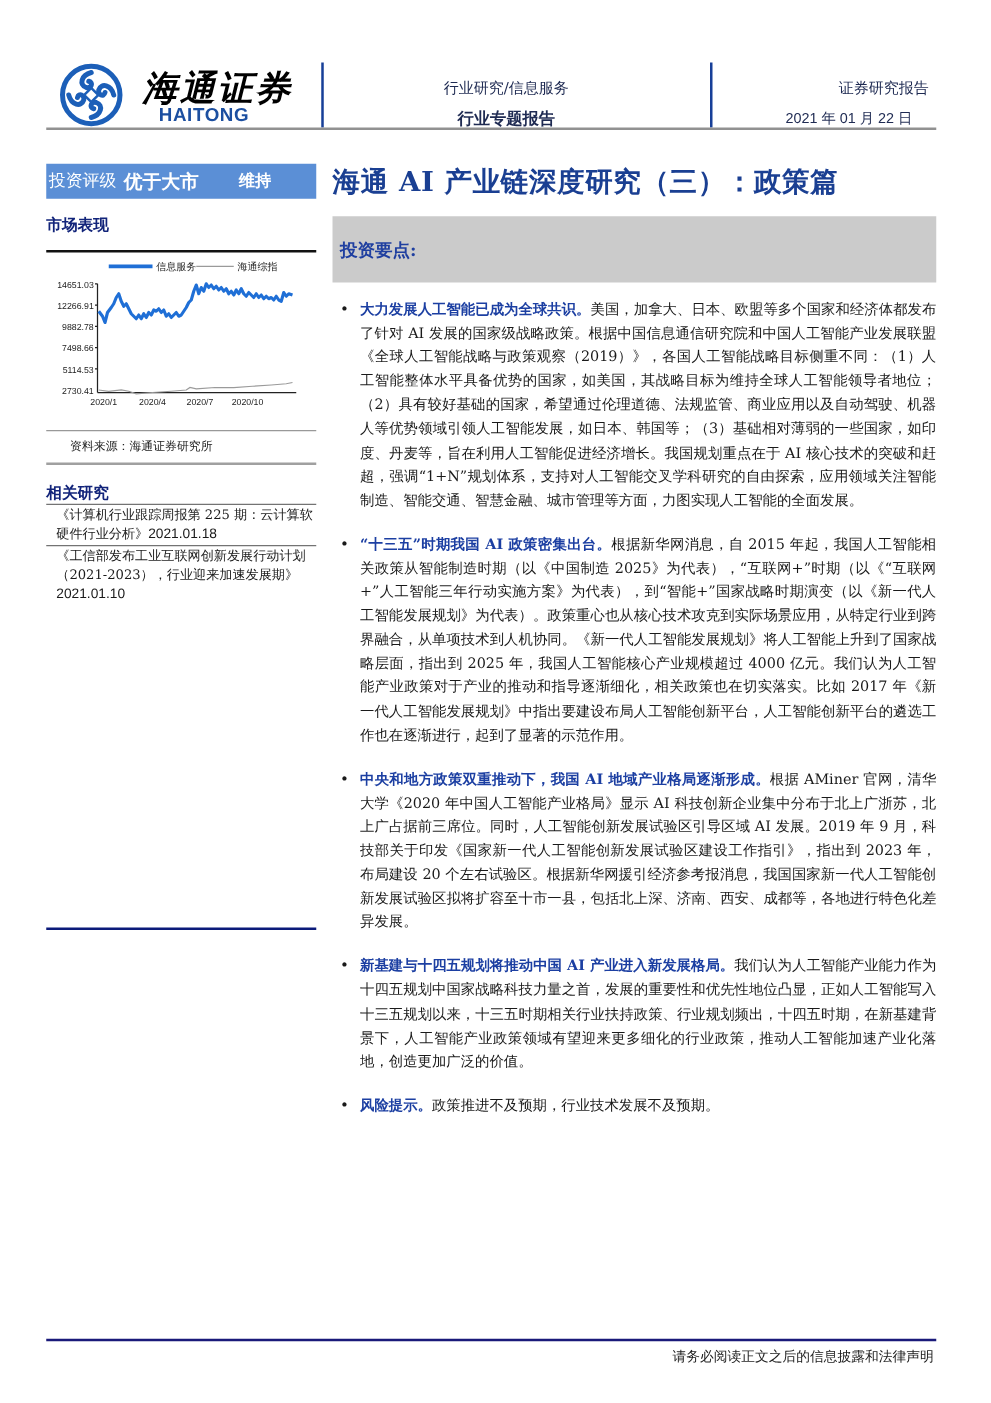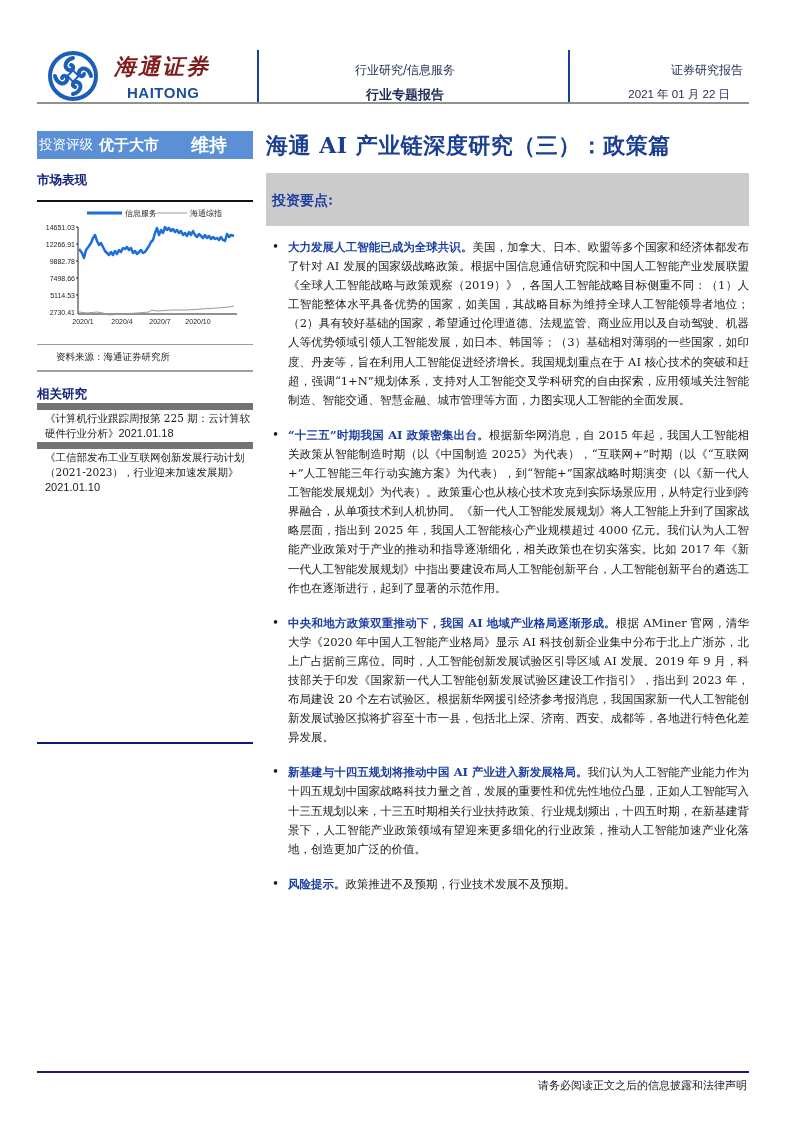--- a/index.html
+++ b/index.html
@@ -1,48 +1,48 @@
 <!DOCTYPE html>
 <html><head>
 <meta charset="utf-8">
 <style>
   * { box-sizing: border-box; margin: 0; padding: 0; }
   html, body { width: 793px; height: 1122px; background: #ffffff; overflow: hidden; }
   body { position: relative; font-family: "DejaVu Serif", "Liberation Serif", serif; color: #1a1a1a; }
   .logo-mark { position: absolute; left: 47px; top: 50px; }
-  .brand-cn { position: absolute; left: 114px; top: 52px; font-size: 22px; font-weight: bold; color: #7f1d1d; font-style: italic; letter-spacing: 2px; font-family: "DejaVu Serif", serif; }
+  .brand-cn { position: absolute; left: 114px; top: 52px; font-size: 28px; font-weight: bold; color: #000000; font-style: italic; letter-spacing: 2px; font-family: "DejaVu Serif", serif; }
   .brand-en { position: absolute; left: 127px; top: 84px; font-size: 15px; font-weight: bold; color: #1c4fa0; font-family: "Liberation Sans", sans-serif; letter-spacing: 0.5px; }
   .vline { position: absolute; width: 2px; background: #173f98; }
   .hdr-line { position: absolute; left: 37px; top: 102px; width: 712px; height: 2px; background: #919191; }
   .vline.v1b { left: 257px; top: 50px; height: 52px; }
   .vline.v2b { left: 568px; top: 50px; height: 52px; }
   .cat { position: absolute; left: 355px; top: 62px; font-size: 12px; color: #1e2a52; }
   .rtype { position: absolute; left: 366px; top: 86px; font-size: 13px; font-weight: bold; color: #1e2a52; }
   .sec-report { position: absolute; right: 50px; top: 62px; font-size: 12px; color: #1e2a52; }
   .date { position: absolute; right: 63px; top: 87px; font-size: 11.5px; color: #1e2a52; font-family: "Liberation Sans", sans-serif; }
 
   
   .rating { position: absolute; left: 37px; top: 131px; width: 216px; height: 28px; background: #5b8fd6; color: #fff; display: flex; align-items: center; padding-left: 2px; text-align: center; }
   .rating .lbl { font-size: 13.5px; }
   .rating .val { font-size: 15px; font-weight: bold; margin-left: 6px; }
-  .rating .keep { font-size: 18px; font-weight: bold; margin-left: 32px; }
+  .rating .keep { font-size: 13px; font-weight: bold; margin-left: 32px; }
 
   .title { position: absolute; left: 266px; top: 131px; font-size: 22px; font-weight: bold; color: #1a3f92; letter-spacing: 0.5px; }
 
   
   .side-head { position: absolute; left: 37px; font-size: 12.5px; font-weight: bold; color: #12247a; }
   .mkt { top: 172px; }
   .chart-topline { position: absolute; left: 37px; top: 200px; width: 216px; height: 2px; background: #111; }
   .chart { position: absolute; left: 37px; top: 203px; width: 216px; height: 125px; }
   .src-line { position: absolute; left: 37px; top: 344px; width: 216px; height: 1px; background: #999; }
   .source { position: absolute; left: 56px; top: 351px; font-size: 9.5px; color: #222; }
   .src-line2 { position: absolute; left: 37px; top: 370px; width: 216px; height: 2px; background: #a0a0a0; }
   .rel { top: 386px; }
   .rel-list { position: absolute; left: 37px; top: 403px; width: 216px; }
-  .rel-item { border-top: 7px solid #737373; padding: 1px 0 1px 8px; font-size: 10.5px; line-height: 15px; color: #1a1a1a; }
+  .rel-item { border-top: 1px solid #737373; padding: 1px 0 1px 8px; font-size: 10.5px; line-height: 15px; color: #1a1a1a; }
   .rel-item .d { font-family: "Liberation Sans", sans-serif; font-size: 11px; }
   .left-blue { position: absolute; left: 37px; top: 742px; width: 216px; height: 2px; background: #0b1a7a; }
 
   
   .kp-box { position: absolute; left: 266px; top: 173px; width: 483px; height: 53px; background: #cbcbcb; }
   .kp-title { position: absolute; left: 272px; top: 192px; font-size: 14px; font-weight: bold; color: #1f3fa0; }
   .bullets { position: absolute; left: 266px; top: 238px; width: 483px; }
   .bullet { position: relative; padding-left: 22px; font-size: 11.5px; line-height: 19.1px; color: #1a1a1a; text-align: justify; margin-bottom: 16px; }
   .bullet .dot { position: absolute; left: 6px; top: 0; color: #1a1a1a; font-size: 12px; }
   .bullet .lead { font-weight: bold; color: #1c3fa2; }

